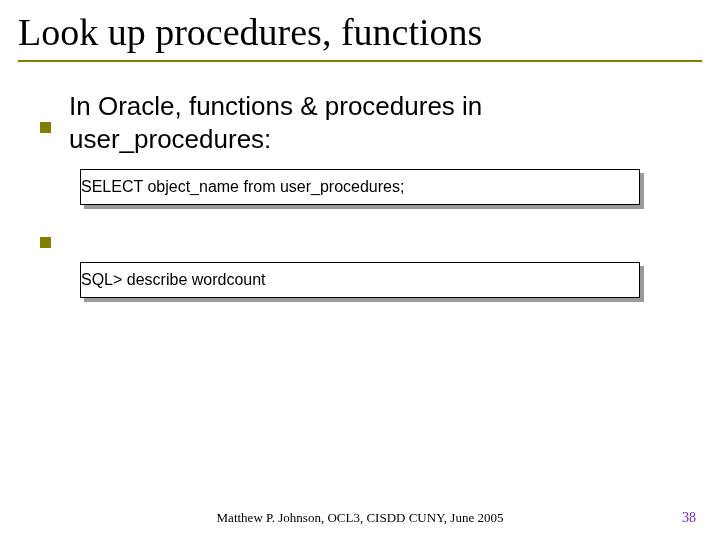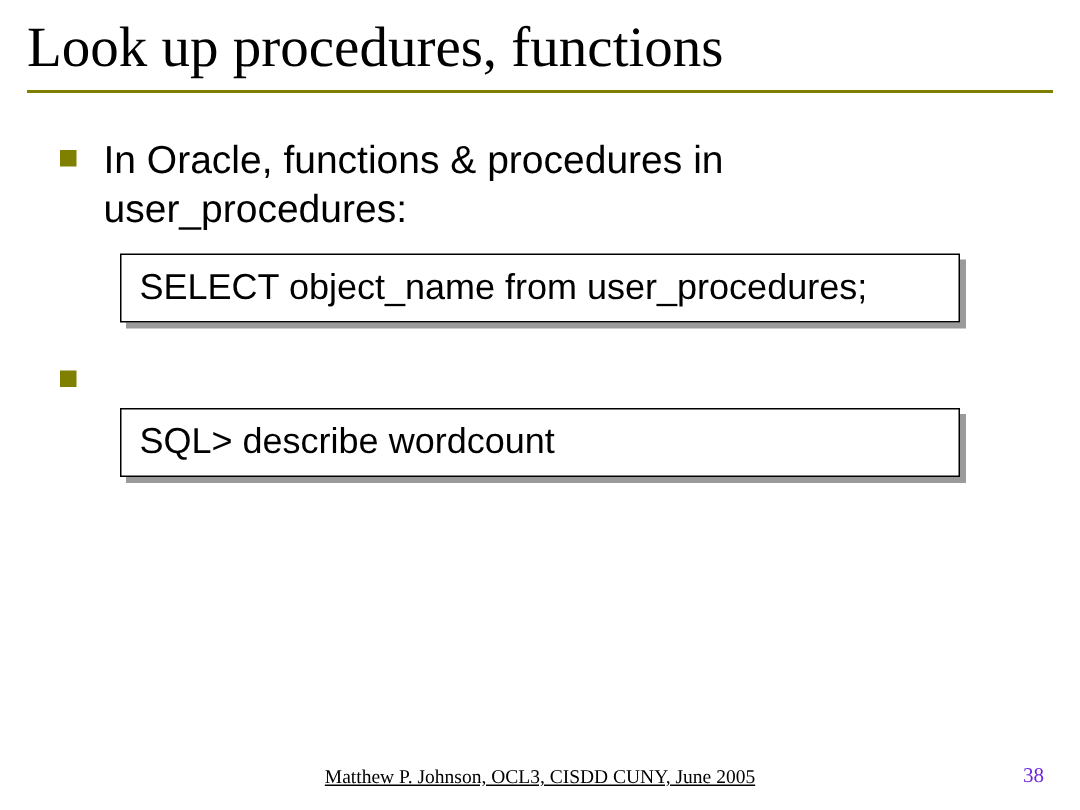--- a/index.html
+++ b/index.html
@@ -37,57 +37,56 @@
     width: 100%;
   }
   .content {
     position: absolute;
     top: 90px;
     left: 40px;
     right: 30px;
   }
   .bullet-row {
     display: flex;
-    align-items: flex-start;
+    align-items: center;
     margin-bottom: 14px;
   }
   .bullet {
     width: 11px;
     height: 11px;
     background: #808000;
     flex: 0 0 11px;
     margin-top: 10px;
     margin-right: 18px;
   }
   .bullet-text {
     font-size: 26px;
     color: #000;
     line-height: 1.25;
   }
   .code-box {
     margin: 6px 0 22px 40px;
     border: 1px solid #000;
     background: #fff;
     box-shadow: 4px 4px 0 #9a9a9a;
-    padding: 8px 12px;
-    font-size: 24px;
+    padding: 8px 0;
+    font-size: 16px;
     color: #000;
     width: 560px;
     box-sizing: border-box;
   }
   .footer {
     position: absolute;
     bottom: 14px;
     left: 0;
     right: 0;
     text-align: center;
     font-family: "Times New Roman", Times, serif;
     font-size: 13px;
     color: #000;
-    text-decoration: underline;
   }
   .pagenum {
     position: absolute;
     bottom: 14px;
     right: 24px;
     font-family: "Times New Roman", Times, serif;
     font-size: 14px;
     color: #6d28d9;
   }
 </style>

